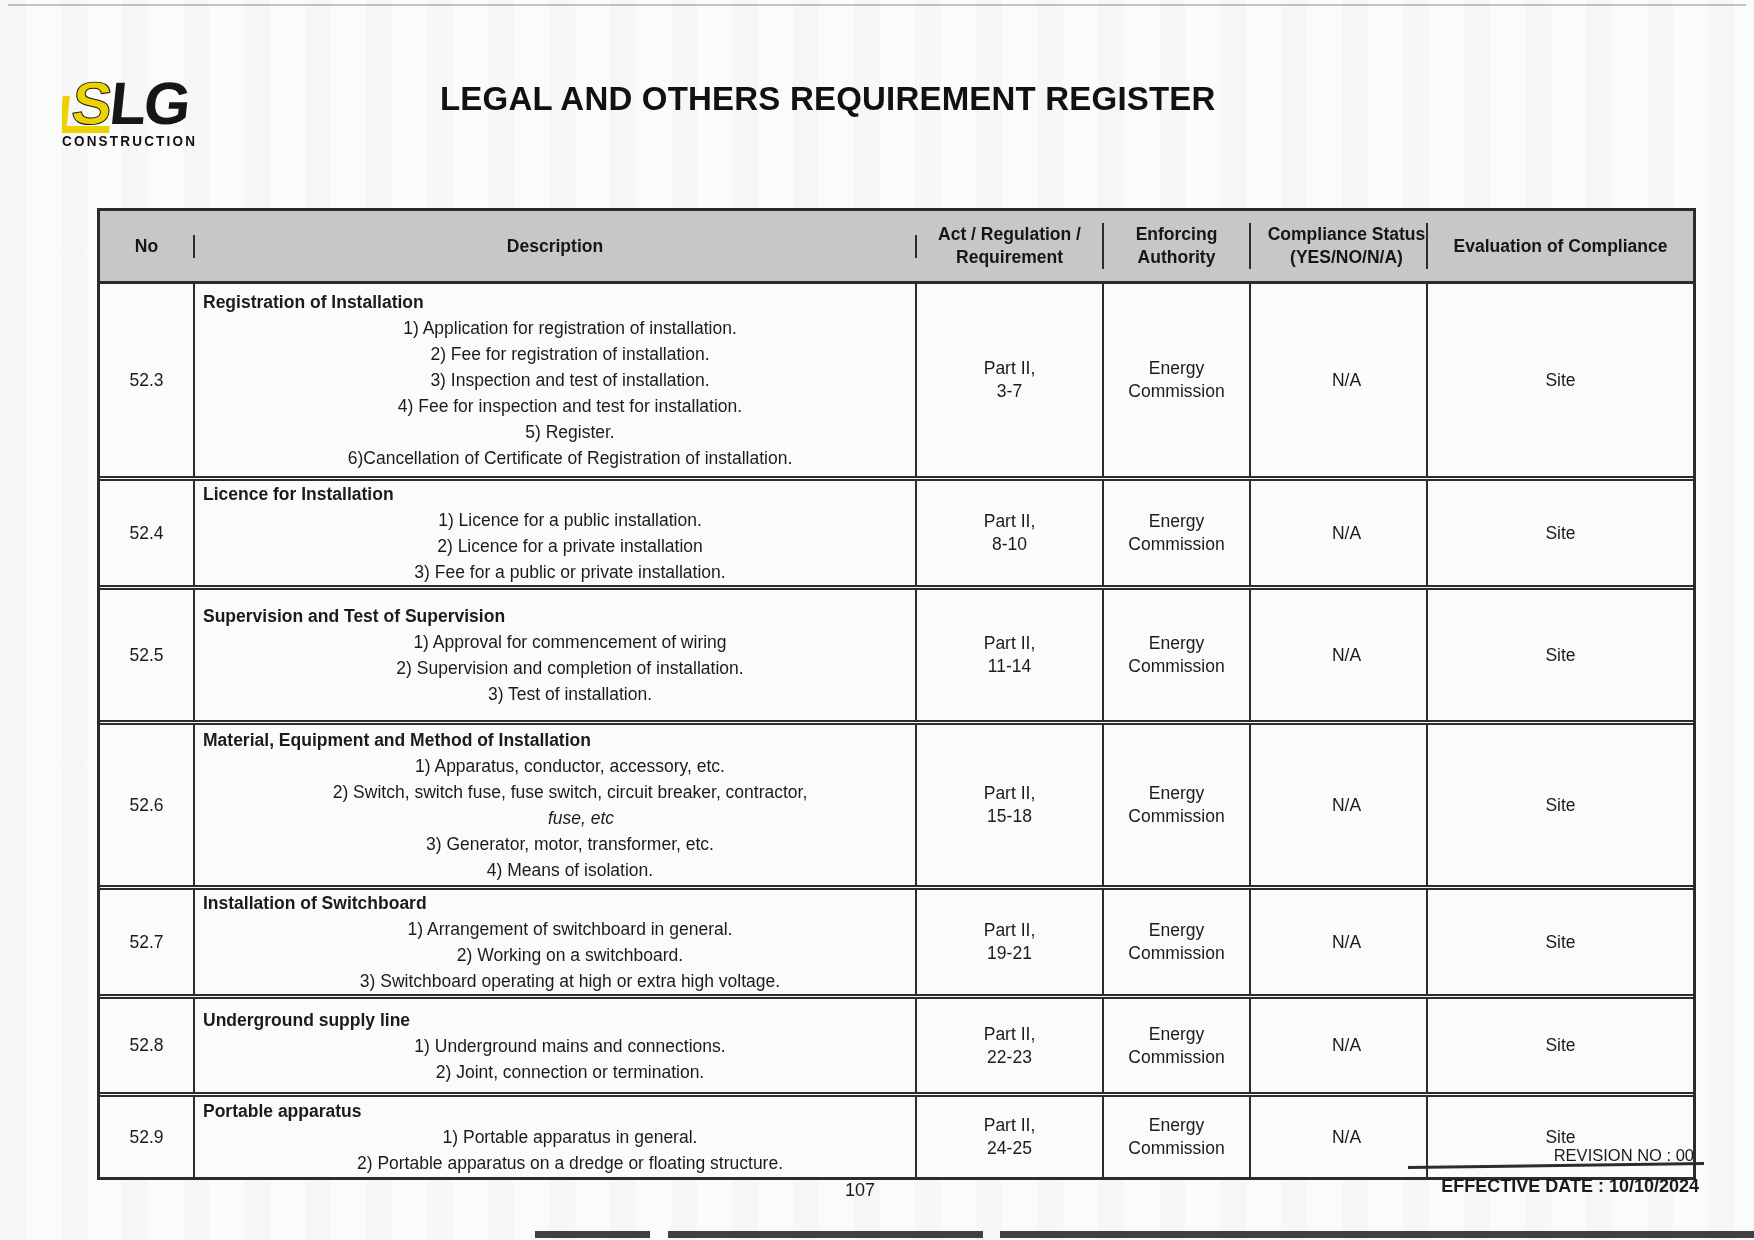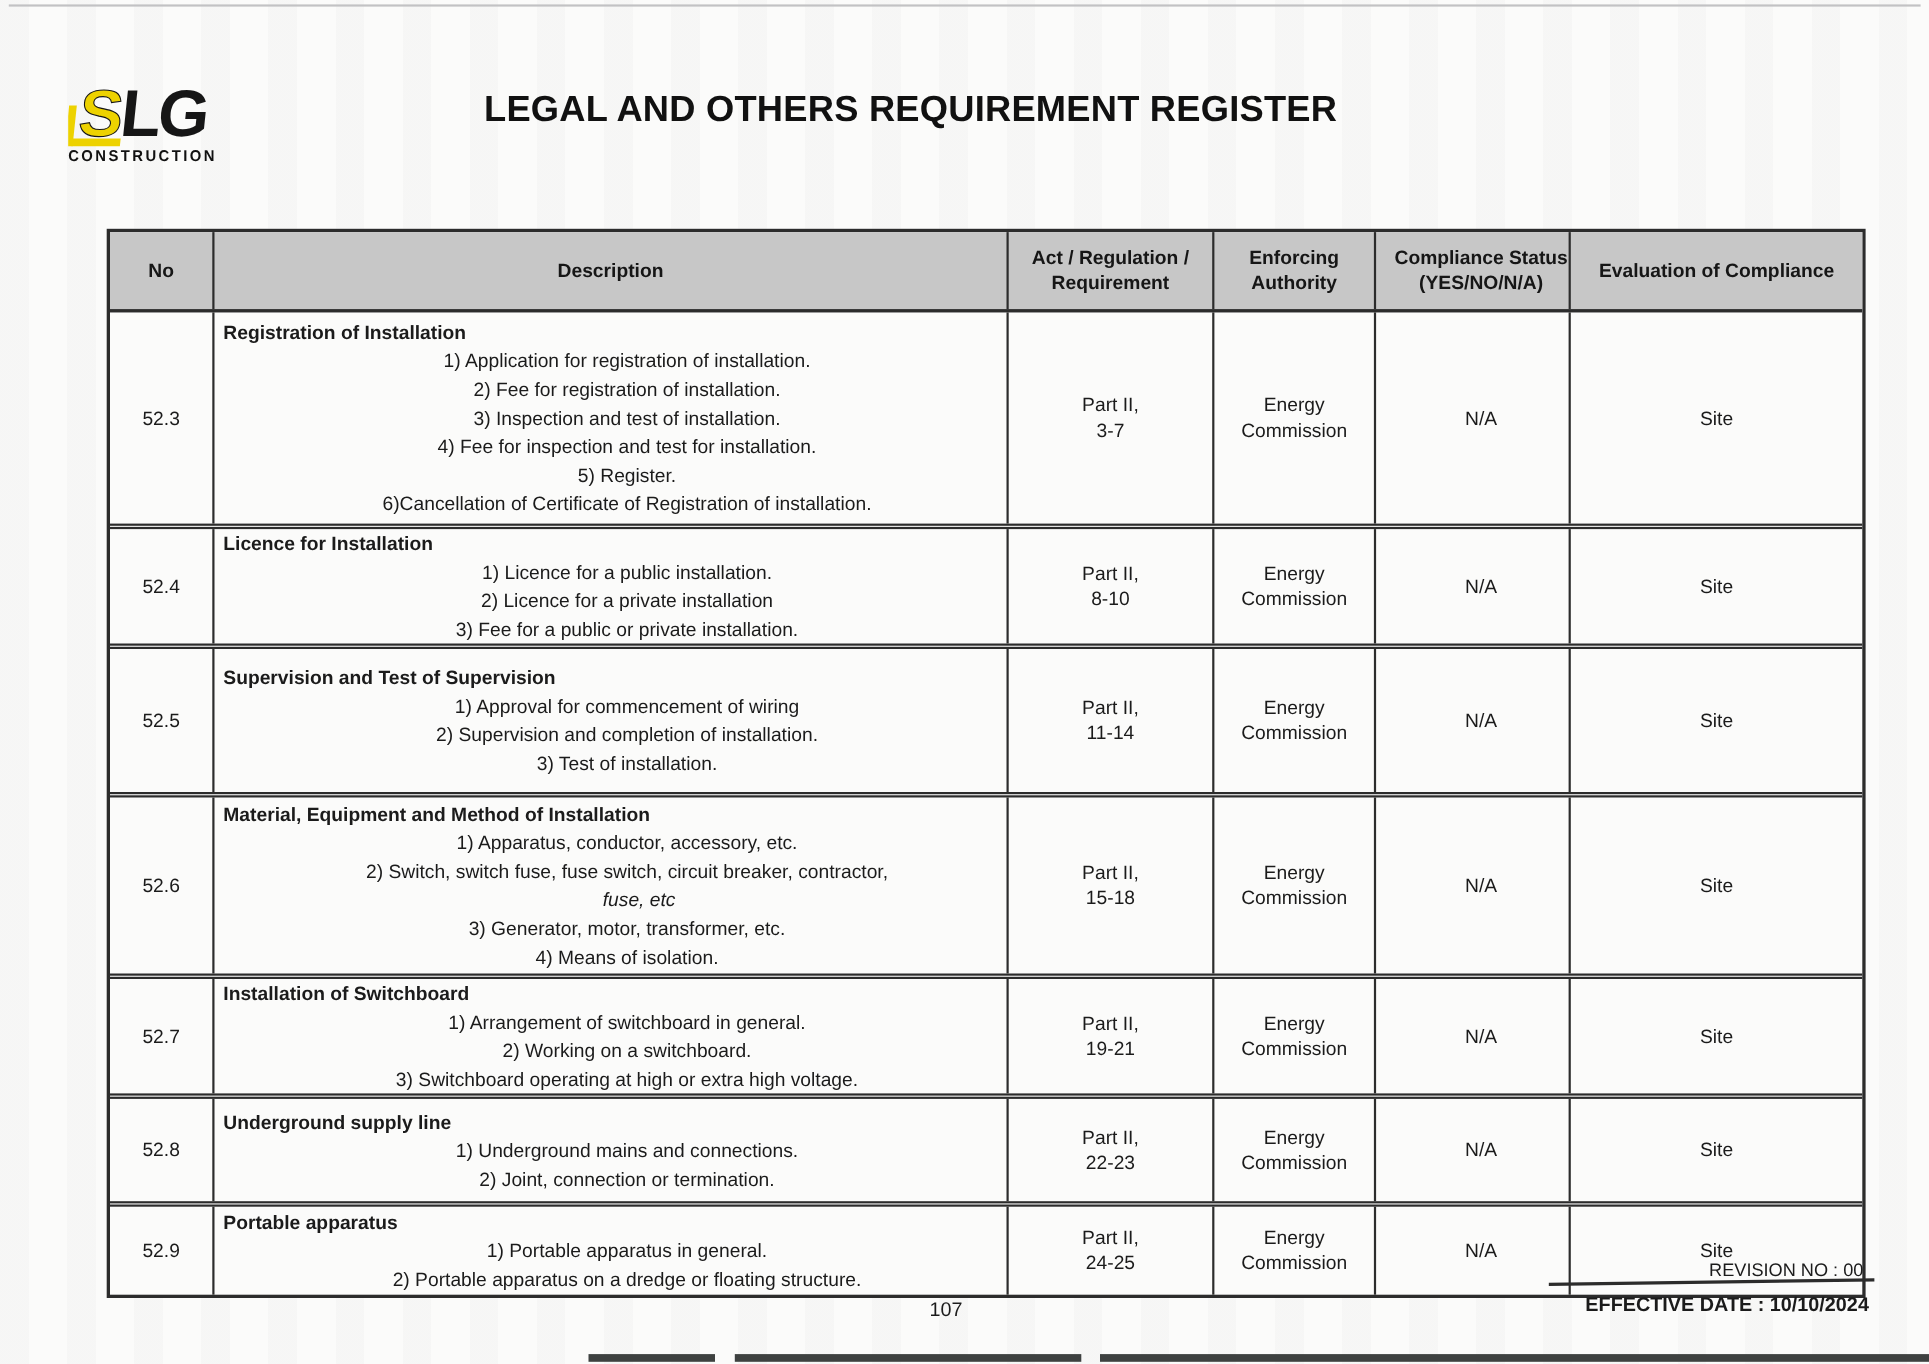--- a/index.html
+++ b/index.html
@@ -27,21 +27,21 @@
     font-size:33px;font-weight:600;letter-spacing:0.2px;color:#111;
     text-align:center;white-space:nowrap;
   }
   
   .rtable{
     position:absolute;left:97px;top:208px;width:1593px;
     border:3px solid #2c2c2c;
     background:#fbfbfa;
   }
   .trow{display:flex;align-items:stretch;}
-  .thead{height:70px;border-bottom:3px solid #2c2c2c;background:#c7c7c7;}
+  .thead{height:70px;border-bottom:3px solid #2c2c2c;background:#c7c7c7;align-items:center;}
   .brow{border-top:5px double #2c2c2c;}
   .brow.first{border-top:none;}
   .cell{
     box-sizing:border-box;border-right:2px solid #2c2c2c;
     display:flex;flex-direction:column;justify-content:center;
     font-size:17.5px;line-height:23px;
   }
   .cell.center{align-items:center;text-align:center;}
   .c-no{width:95px;}
   .c-desc{width:722px;}

